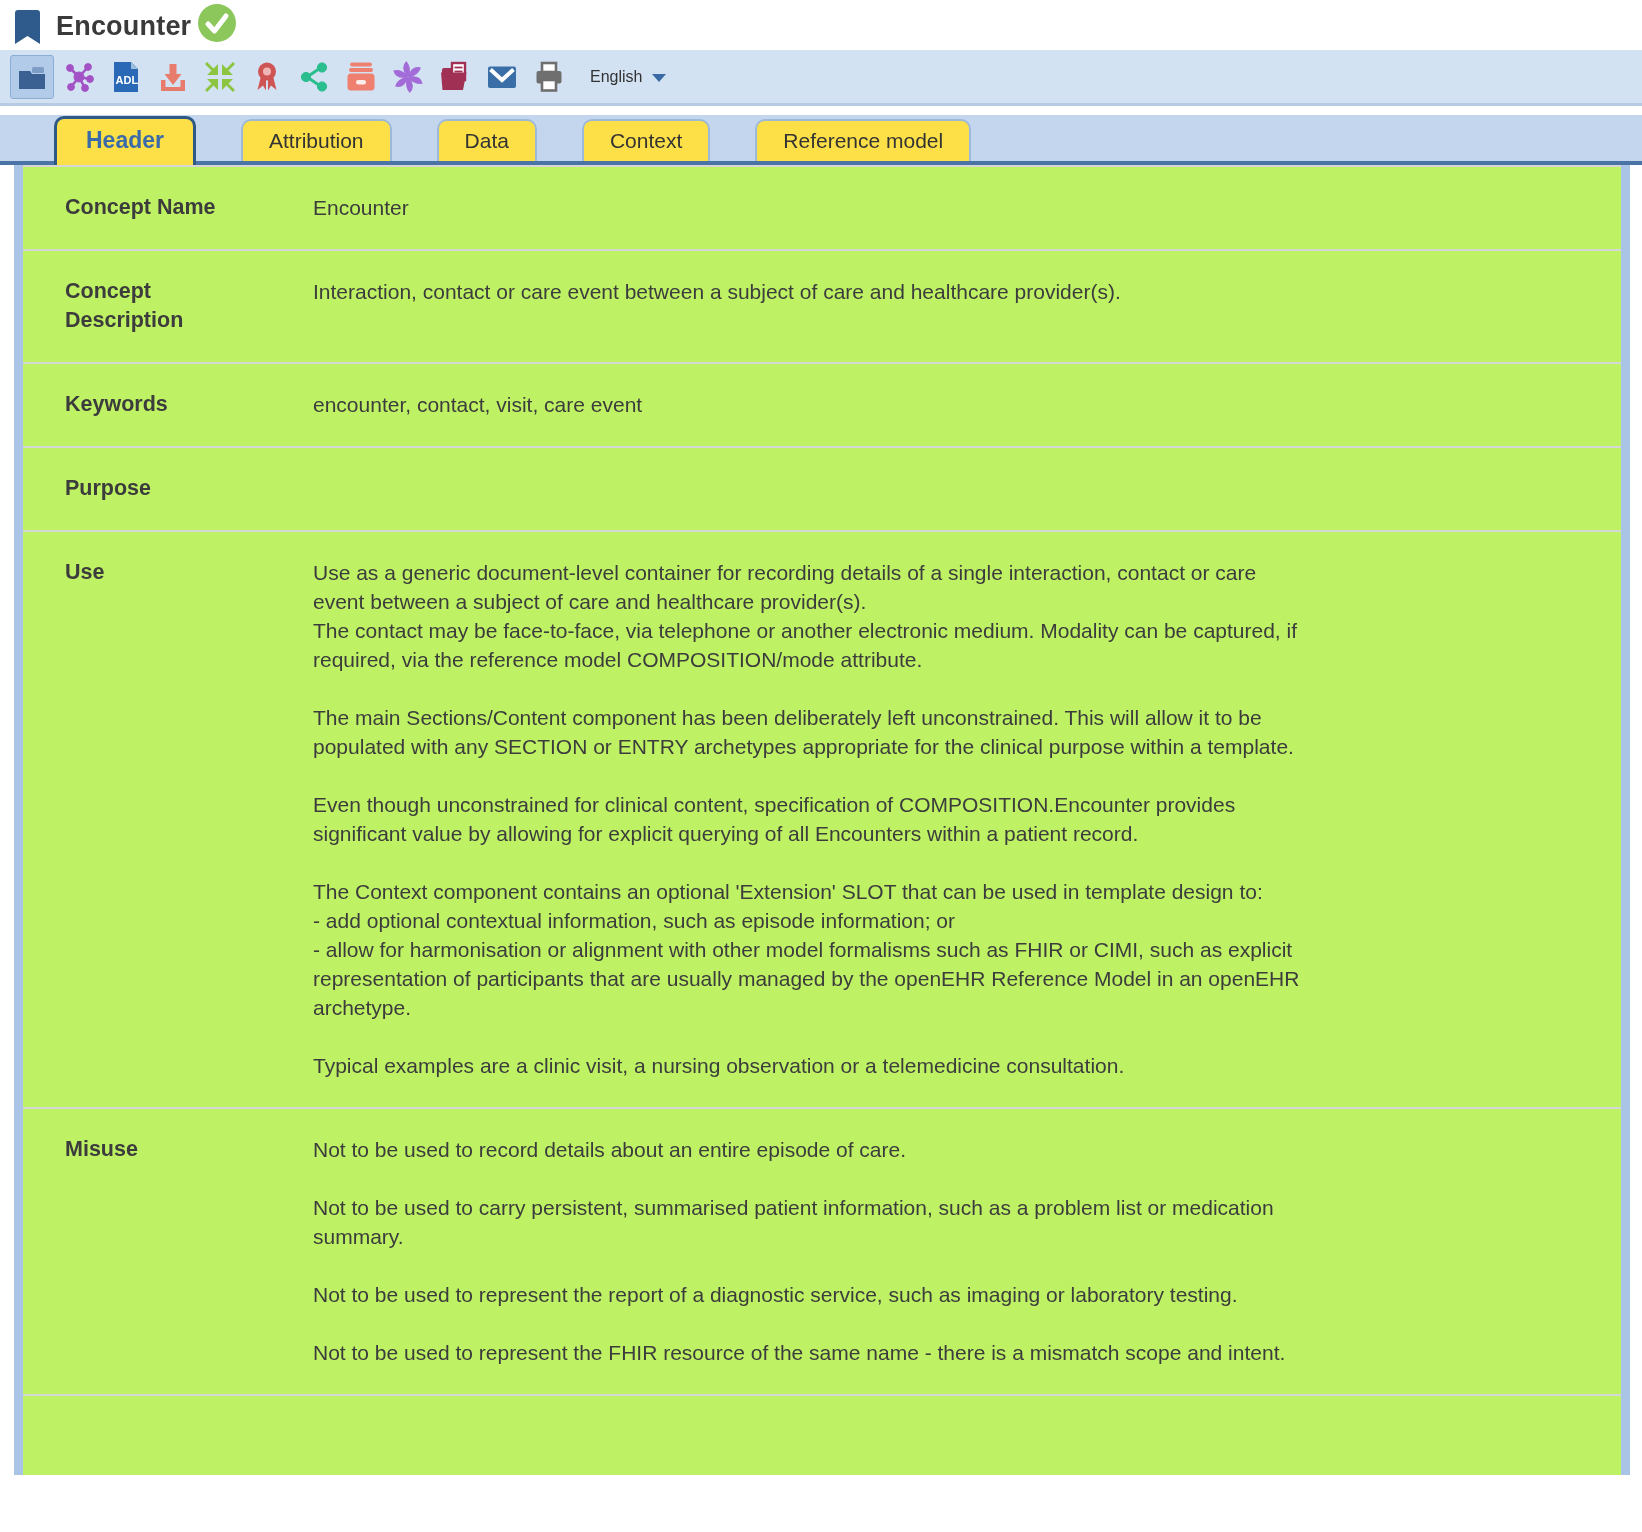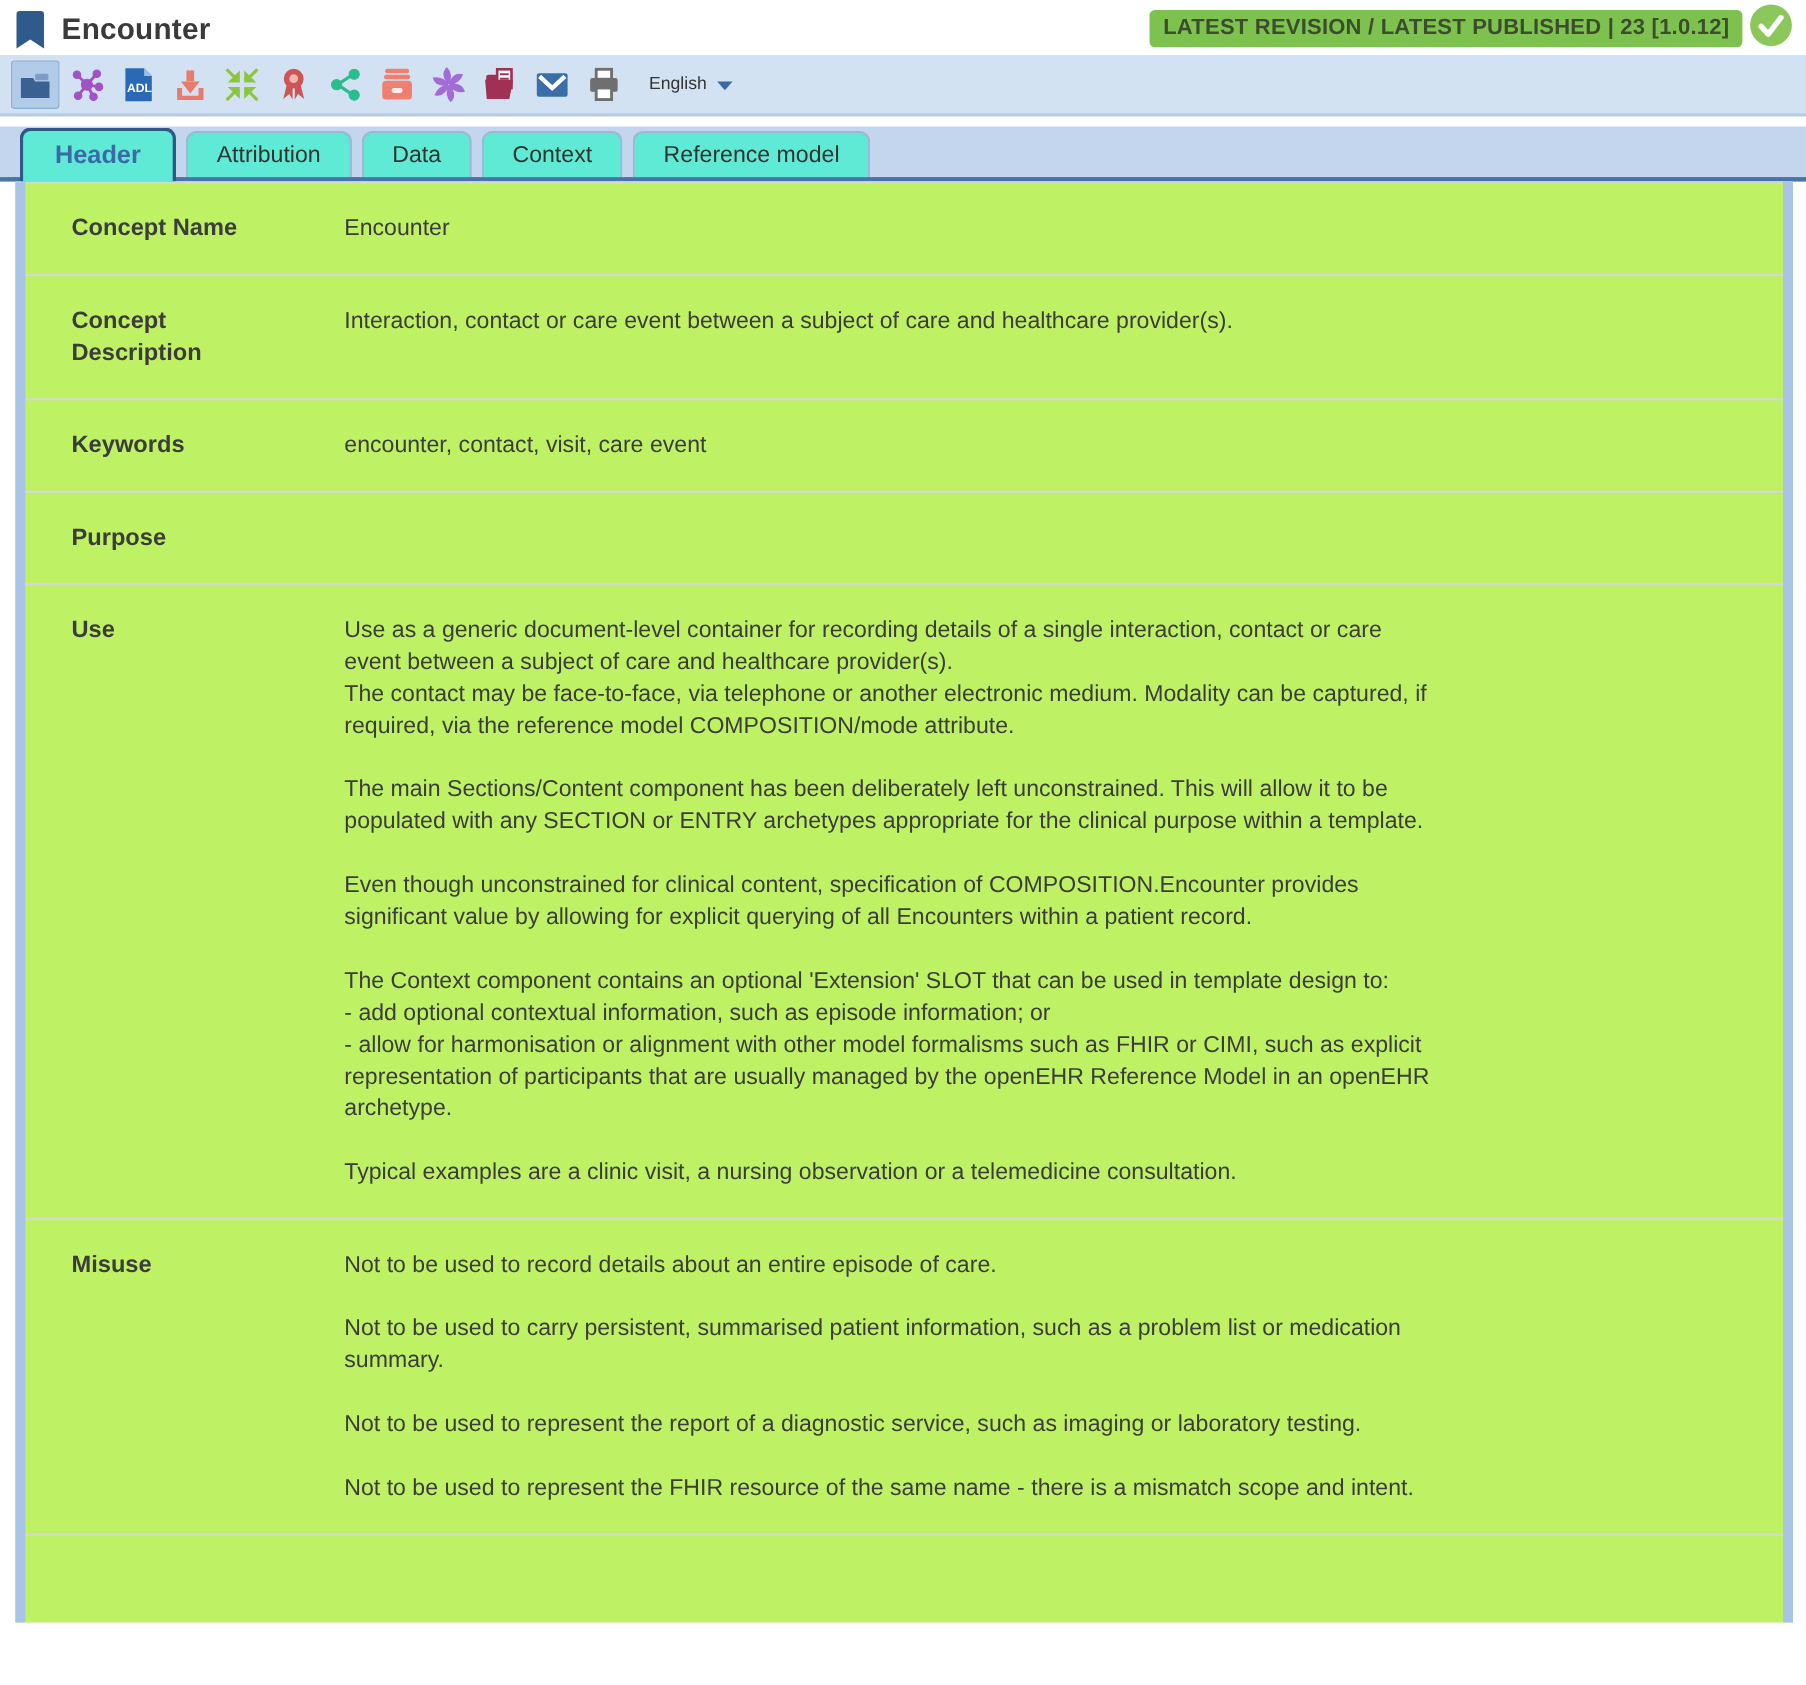--- a/index.html
+++ b/index.html
@@ -24,23 +24,23 @@
   .lang-select { display: flex; align-items: center; margin-left: 16px; cursor: pointer; }
   .lang-label { font-size: 16px; color: #333333; }
   .caret-down { width: 0; height: 0; border-left: 7px solid transparent; border-right: 7px solid transparent;
                 border-top: 8px solid #3a6aa5; margin-left: 10px; margin-top: 3px; }
 
   .toolbar-gap { height: 9px; background: #ffffff; }
 
   
   .tabstrip { display: flex; align-items: flex-end; background: #c3d6ed; padding: 9px 0 0 18px;
               border-bottom: 4px solid #4a73a6; height: 50px; }
-  .tab { background: #5eead4; border: 2px solid #9cb9da; border-bottom: none; border-radius: 10px 10px 0 0;
+  .tab { background: #fde047; border: 2px solid #9cb9da; border-bottom: none; border-radius: 10px 10px 0 0;
          padding: 8px 26px 8px; margin-right: 9px; font-size: 21px; color: #333333; cursor: pointer;
-         position: relative; white-space: nowrap; }
+         position: relative; white-space: nowrap; margin-left: 36px; }
   .tab.active { border: 3px solid #2e5987; border-bottom: none; color: #3a6ba8; font-weight: bold; font-size: 23px;
                 margin-bottom: -4px; padding: 8px 29px 11px; z-index: 2; }
 
   
   .content { margin: 0 12px 0 14px; border-left: 9px solid #a9c4e4; border-right: 9px solid #a9c4e4;
              background: #bef264; min-height: 1310px; }
   .row { display: flex; border-top: 2px solid #d6d6d6; padding: 26px 0 27px; }
   .row-label { flex: none; width: 170px; margin-left: 42px; margin-right: 78px;
                font-size: 21.5px; font-weight: bold; color: #3c3c3c; line-height: 29px; }
   .row-value { flex: 1; max-width: 1030px; font-size: 21px; color: #3c3c3c; line-height: 29px;
@@ -50,21 +50,20 @@
 </head>
 <body>
 
 <div class="titlebar">
   <span class="bookmark-icon">
     <svg viewBox="0 0 28 36">
         <path d="M5 1 h18 a3 3 0 0 1 3 3 v31 l-12.5 -8 L1 35 V4 a3 3 0 0 1 3 -3 z" fill="#2e5a8c"></path>
       </svg>
   </span>
   <h1 class="page-title">Encounter</h1>
-  <div class="status-badge">LATEST REVISION / LATEST PUBLISHED | 23 [1.0.12]</div>
   <span class="check-circle">
     <svg viewBox="0 0 40 40">
         <circle cx="20" cy="20" r="19" fill="#8cc75c"></circle>
         <polyline points="11,21 17.5,28 29,13" fill="none" stroke="#ffffff" stroke-width="5" stroke-linecap="round" stroke-linejoin="round"></polyline>
       </svg>
   </span>
 </div>
 
 <div class="toolbar">
 

